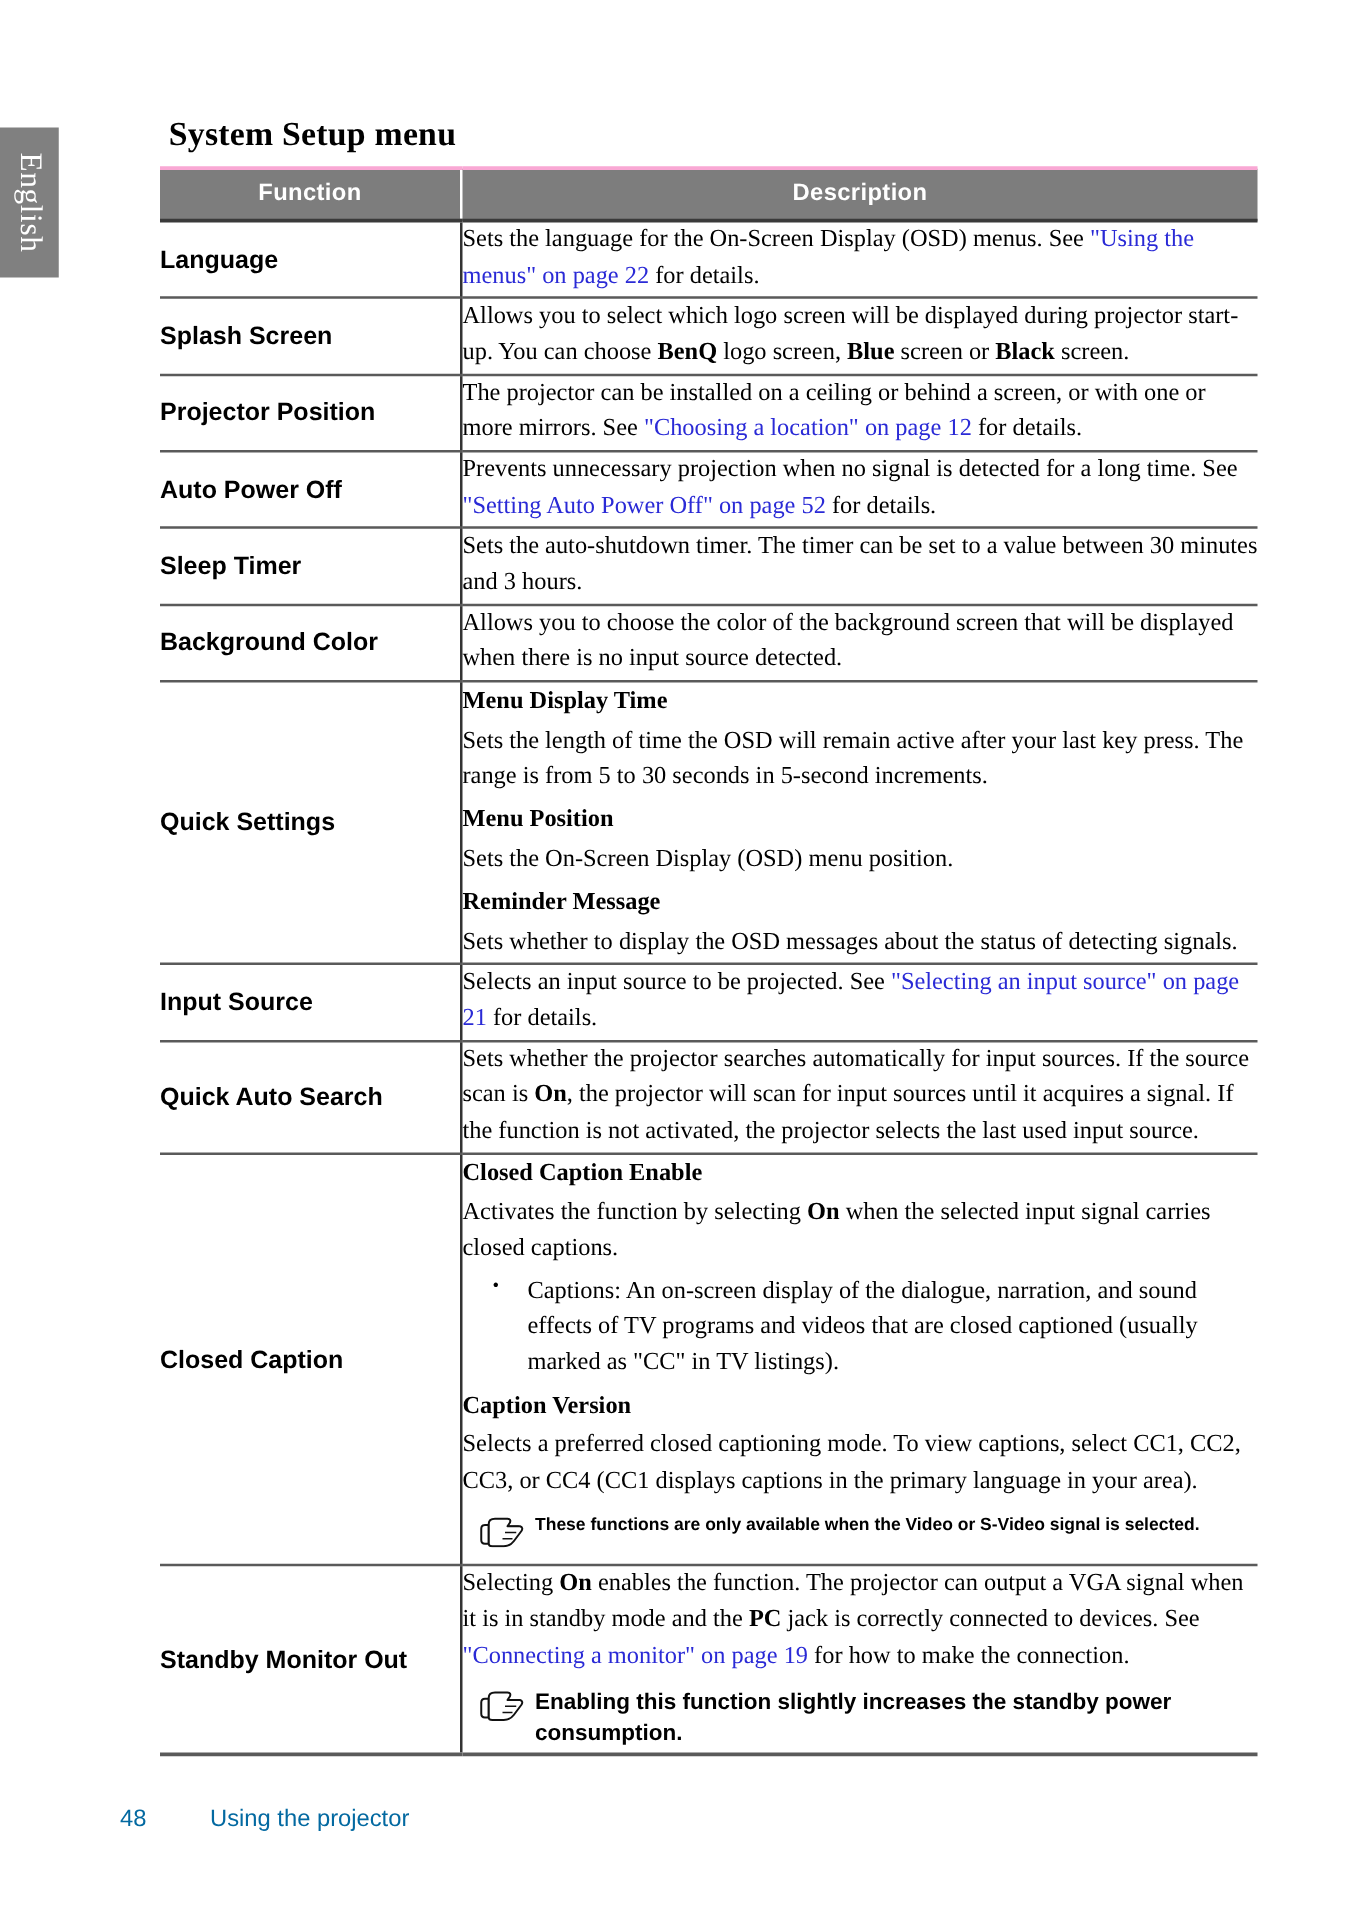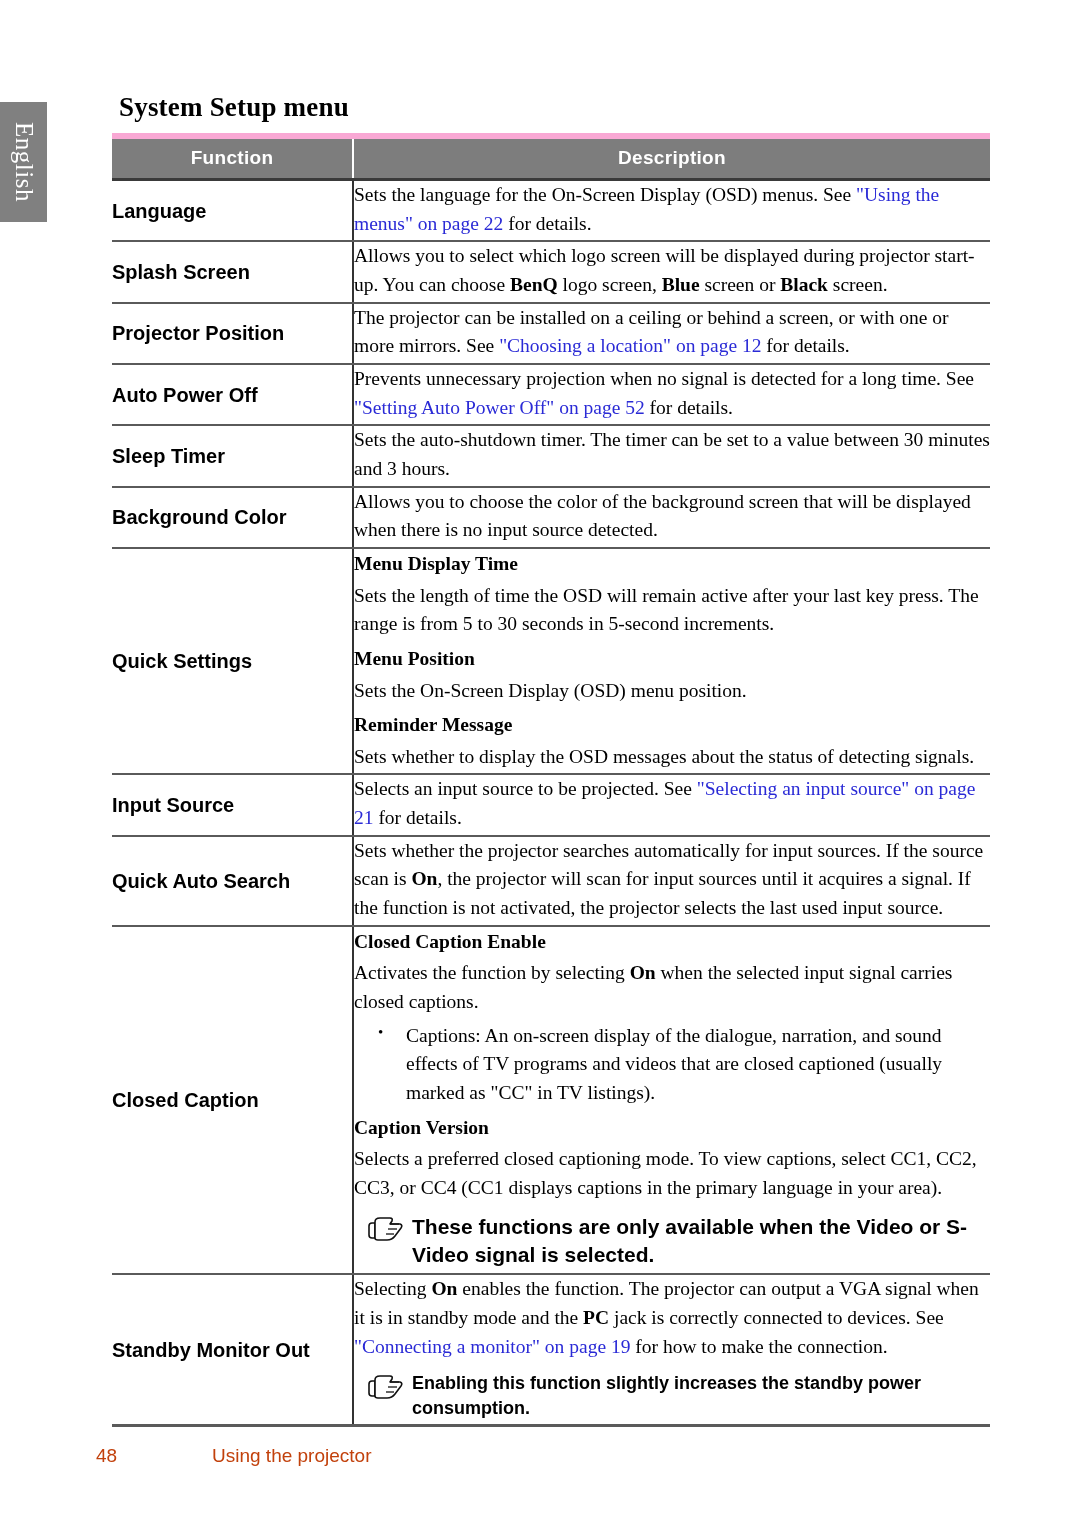--- a/index.html
+++ b/index.html
@@ -34,21 +34,21 @@
     white-space: nowrap;
     color: #ffffff;
     font-family: "Liberation Serif", serif;
     font-size: 25px;
     letter-spacing: 0.5px;
   }
 
   
   .page {
     position: absolute;
-    left: 112px;
+    left: 128px;
     top: 92px;
     width: 878px;
   }
 
   .page-title {
     font-family: "Liberation Serif", serif;
     font-size: 27px;
     font-weight: 600;
     letter-spacing: 0.2px;
     margin: 0 0 10px 7px;
@@ -64,21 +64,21 @@
   table.spec col.c-desc { width: 637px; }
 
   table.spec thead th {
     background: #7d7d7d;
     color: #ffffff;
     font-family: "Liberation Sans", sans-serif;
     font-weight: bold;
     font-size: 19px;
     letter-spacing: 0.3px;
     padding: 8px 0 9px 0;
-    border-top: 6px solid #f9a8d4;
+    border-top: 3px solid #f9a8d4;
     border-bottom: 3px solid #3a3a3a;
     text-align: center;
   }
   table.spec thead th.th-func { border-right: 2px solid #ffffff; }
 
   table.spec tbody td {
     border-bottom: 2px solid #5a5a5a;
     vertical-align: middle;
     padding: 0;
   }
@@ -139,39 +139,38 @@
     padding-left: 12px;
   }
   .note .hand {
     flex: 0 0 auto;
     width: 42px;
     margin-top: 2px;
   }
   .note .note-text {
     font-family: "Liberation Sans", sans-serif;
     font-weight: bold;
-    font-size: 21px;
+    font-size: 14px;
     line-height: 1.35;
     padding-left: 4px;
   }
   .note.small .note-text {
     font-size: 18px;
   }
 
   
   .footer {
     position: absolute;
     left: 96px;
     top: 1445px;
     width: 900px;
     font-family: "Liberation Sans", sans-serif;
     font-size: 19px;
-    color: #c2410c;
+    color: #0369a1;
     display: flex;
-    gap: 44px;
   }
   .footer .pg-num { width: 72px; }
   .footer .pg-sec { }
 </style>
 </head>
 <body>
 
 <div class="lang-tab">
   <span class="lang-text">English</span>
 </div>

